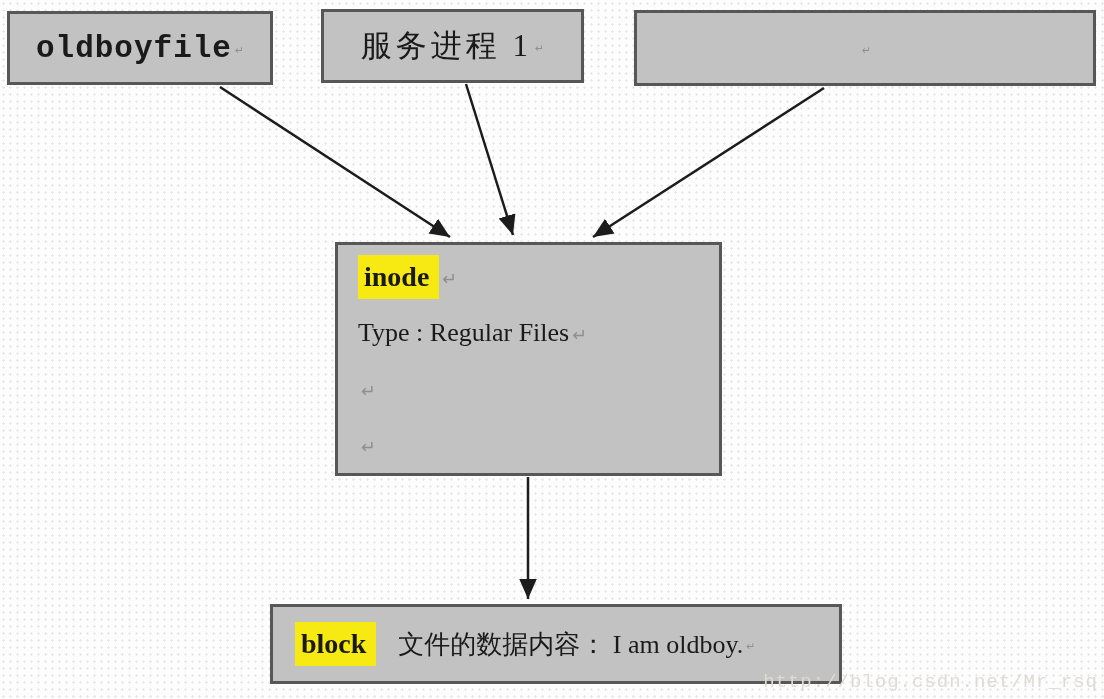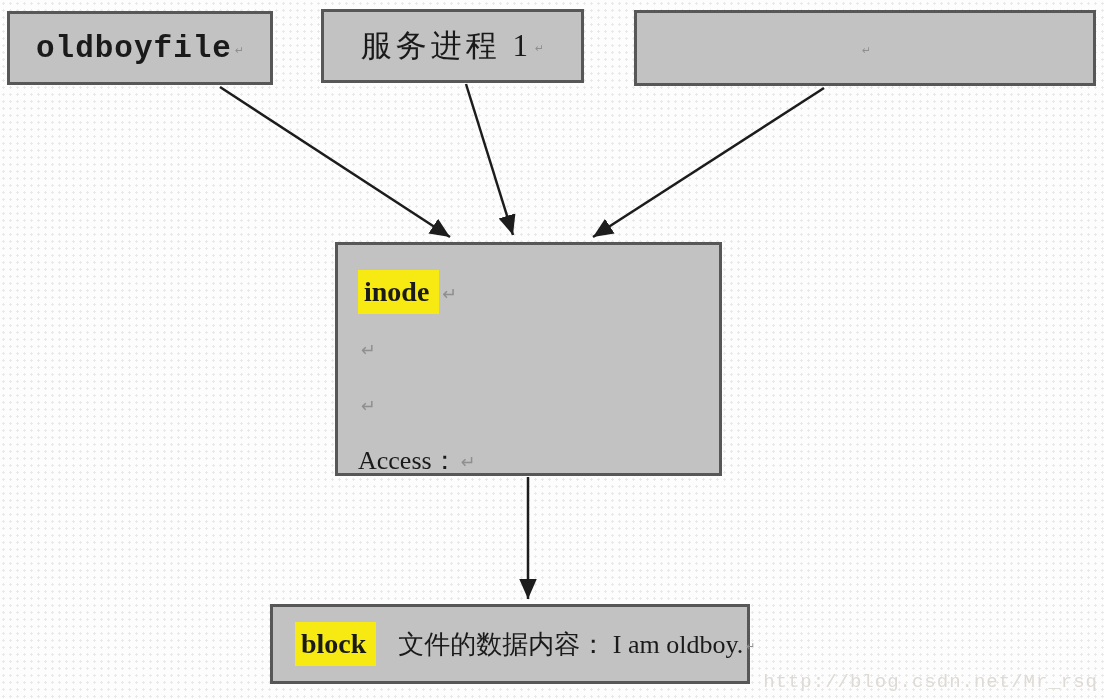--- a/index.html
+++ b/index.html
@@ -66,22 +66,22 @@
     font-size: 0.68em;
     margin-left: 3px;
     align-self: center;
     transform: translateY(2px);
     display: inline-block;
   }
 
   #box-oldboyfile { left: 7px;   top: 11px;  width: 266px; height: 74px; }
   #box-process    { left: 321px; top: 9px;   width: 263px; height: 74px; }
   #box-hardlink   { left: 634px; top: 10px;  width: 462px; height: 76px; }
-  #box-inode      { left: 335px; top: 242px; width: 387px; height: 234px; padding: 30px 0 0 20px; }
-  #box-block      { left: 270px; top: 604px; width: 480px; height: 80px;
+  #box-inode      { left: 335px; top: 242px; width: 387px; height: 234px; padding: 15px 0 0 20px; }
+  #box-block      { left: 270px; top: 604px; width: 572px; height: 80px;
                     display: flex; align-items: center; padding-left: 22px; }
 
   .iline {
     height: 34px;
     margin-bottom: 22px;
     display: flex;
     align-items: center;
     font-size: 26px;
     white-space: nowrap;
   }
@@ -139,27 +139,27 @@
   <div class="box topbox mono" id="box-hardlink">
       <span class="ret">↵</span>
   </div>
 
   <div class="box" id="box-inode">
     <div class="iline">
       <span class="hl">inode</span>
         <span class="ret">↵</span>
     </div>
     <div class="iline">
+      <span>Type : Regular Files</span>
         <span class="ret">↵</span>
     </div>
     <div class="iline">
         <span class="ret">↵</span>
     </div>
     <div class="iline">
-      <span>Access：</span>
         <span class="ret">↵</span>
     </div>
   </div>
 
   <div class="box" id="box-block">
     <span class="hl">block</span>
       <span class="blocktext">文件的数据内容： I am oldboy.</span>
       <span class="ret">↵</span>
   </div>
 

